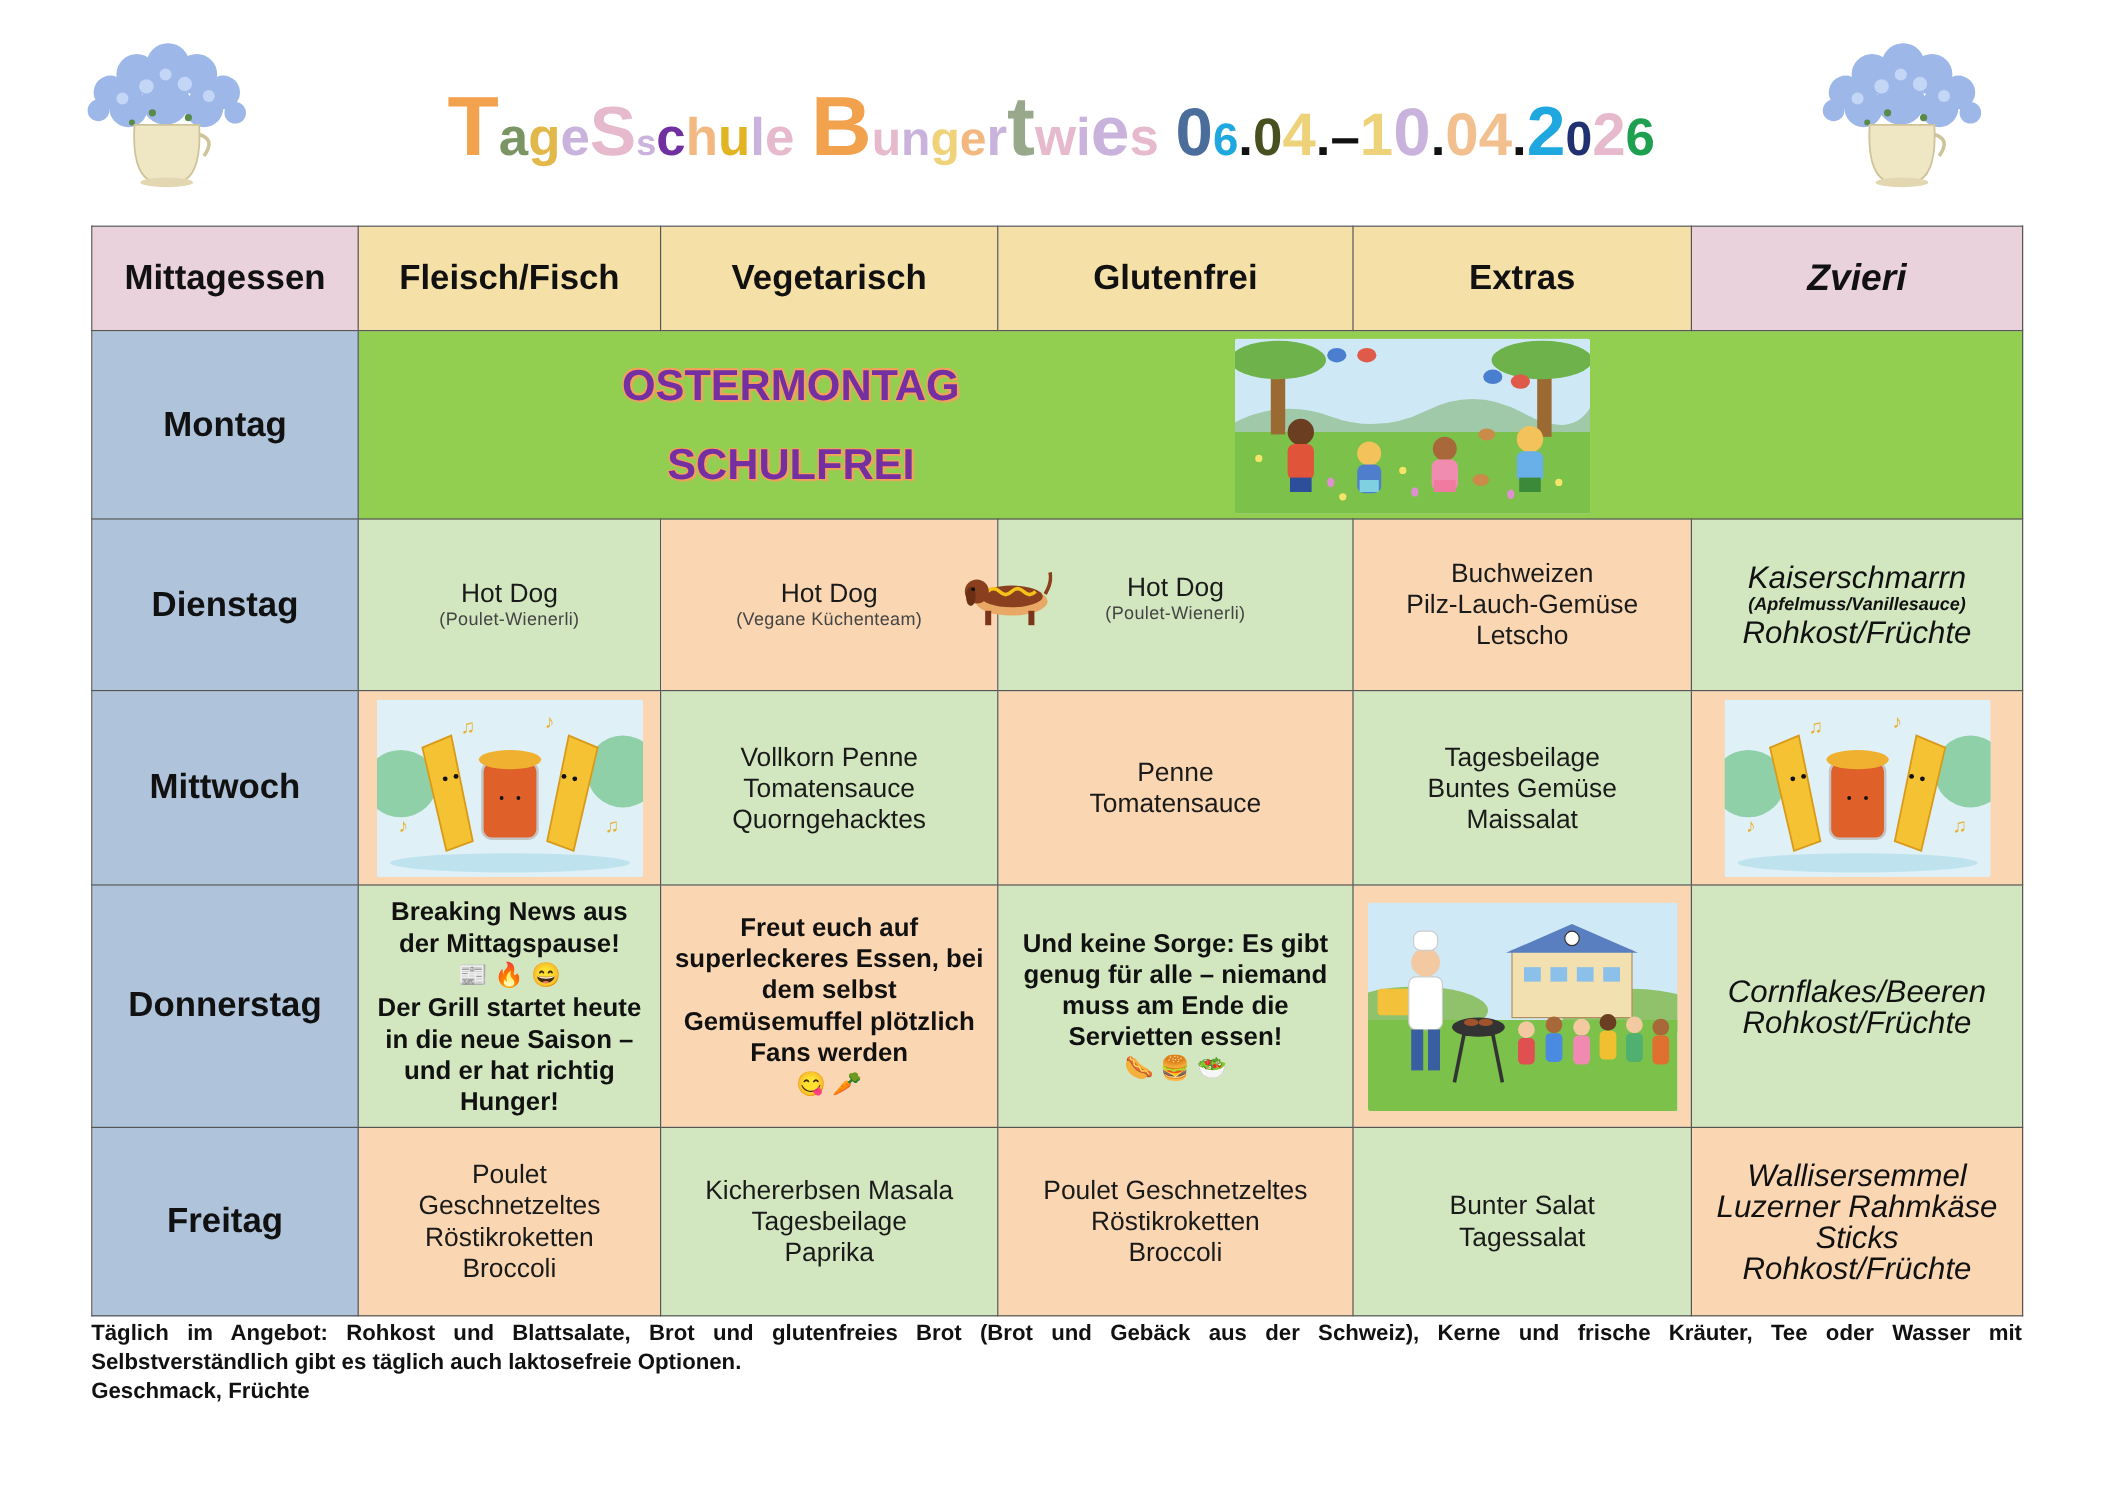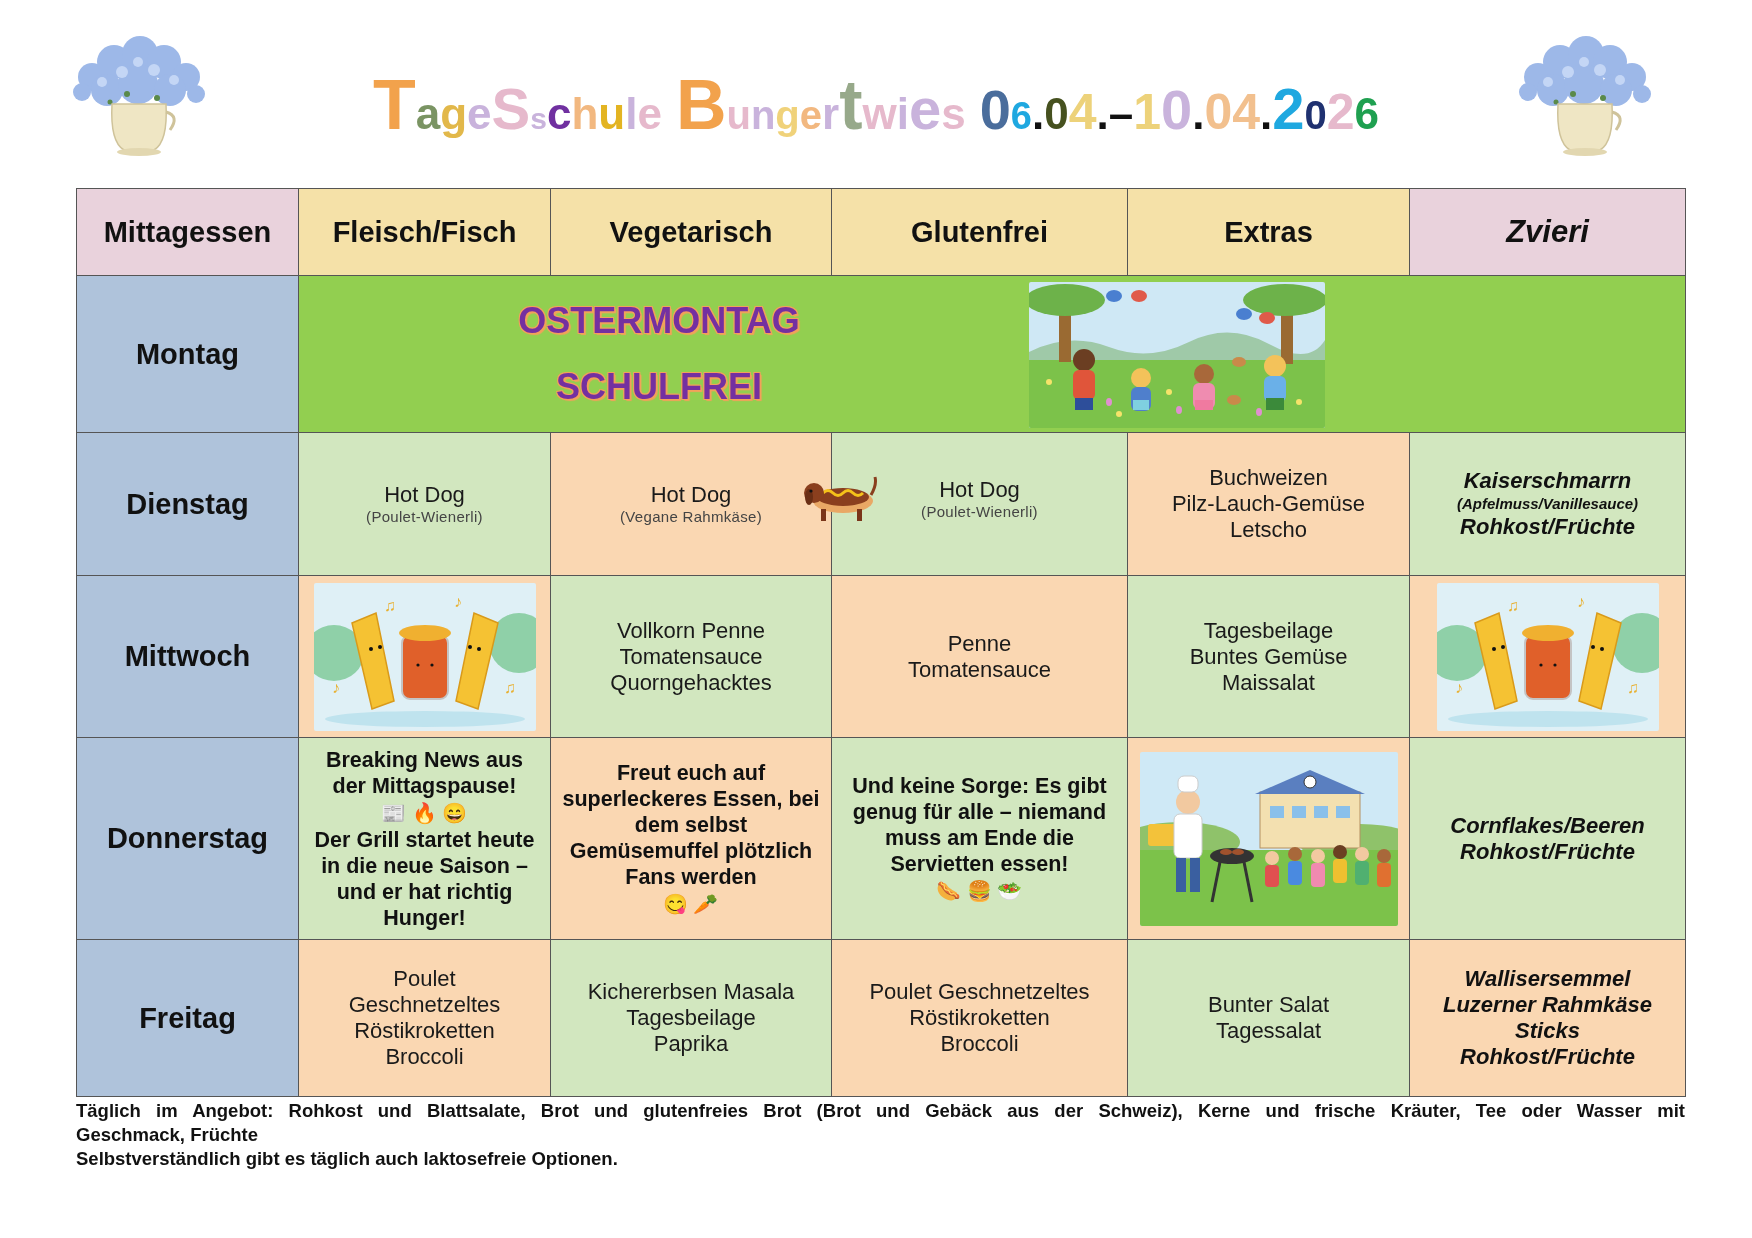--- a/index.html
+++ b/index.html
@@ -15,21 +15,21 @@
   .c-pink{background:#e9d2dc;}
   .c-yellow{background:#f5e1a8;}
   .c-blue{background:#afc3db;}
   .c-green{background:#d2e7bf;}
   .c-peach{background:#fad7b2;}
   .c-lime{background:#92cf50;}
   .day{font-weight:bold;font-size:29px;}
   .cell{font-size:22px;line-height:26px;color:#1a1a1a;}
   .sub{font-size:15px;color:#444;line-height:18px;letter-spacing:.3px;}
   .italic{font-style:italic;}
-  .zv{font-weight:bold;font-style:italic;font-size:22px;line-height:26px;}
+  .zv{font-weight:normal;font-style:italic;font-size:26px;line-height:26px;}
   .zv-sub{font-weight:bold;font-style:italic;font-size:15px;line-height:20px;}
   .news{font-weight:bold;font-size:21.5px;line-height:26px;}
   .emoji{font-size:20px;line-height:28px;}
   .holiday{position:relative;height:100%;}
   .holiday-text{position:absolute;left:130px;top:12px;width:460px;text-align:center;font-weight:bold;font-size:36px;line-height:66px;color:#7430a0;text-shadow:1px 1px 0 #f3a15a,-1px -1px 0 #f3a15a,1px -1px 0 #f3a15a,-1px 1px 0 #f3a15a,2px 2px 1px #f3a15a;}
   .scene{position:absolute;left:730px;top:6px;width:296px;height:146px;border-radius:2px;overflow:hidden;}
   .img-box{margin:0 auto;border-radius:2px;overflow:hidden;}
   .footer{position:absolute;left:76px;top:1099px;width:1609px;font-weight:bold;font-size:18.5px;line-height:24px;color:#111;}
   .footer .justify{text-align:justify;text-align-last:justify;}
 </style>
@@ -181,21 +181,21 @@
   </tr>
 
   <tr style="height:143px">
     <td class="day c-blue">Dienstag</td>
     <td class="cell c-green">
       <div>Hot Dog</div>
       <div class="sub">(Poulet-Wienerli)</div>
     </td>
     <td class="cell c-peach" style="position:relative">
       <div>Hot Dog</div>
-      <div class="sub">(Vegane Rahmkäse)</div>
+      <div class="sub">(Vegane Küchenteam)</div>
       <div style="position:absolute;right:-46px;top:38px;width:78px;height:56px;z-index:2;">
         <svg width="78" height="56" viewBox="0 0 78 56">
           <ellipse cx="44" cy="30" rx="30" ry="12" fill="#e9a865"></ellipse>
           <ellipse cx="44" cy="26" rx="26" ry="9" fill="#8a3f1e"></ellipse>
           <path d="M24 22 q5 -5 10 0 q5 5 10 0 q5 -5 10 0 q5 5 10 0" stroke="#f4c21a" stroke-width="3" fill="none"></path>
           <circle cx="15" cy="22" r="10" fill="#8a3f1e"></circle>
           <ellipse cx="10" cy="26" rx="4" ry="8" fill="#6a2f15"></ellipse>
           <circle cx="12" cy="20" r="1.6" fill="#111"></circle>
           <rect x="22" y="38" width="5" height="12" fill="#7a3519"></rect>
               <rect x="58" y="38" width="5" height="12" fill="#7a3519"></rect>
@@ -399,15 +399,15 @@
       <div class="zv">Luzerner Rahmkäse</div>
       <div class="zv">Sticks</div>
       <div class="zv">Rohkost/Früchte</div>
     </td>
   </tr>
 </tbody>
   </table>
 
 <div class="footer">
   <div class="justify">Täglich im Angebot: Rohkost und Blattsalate, Brot und glutenfreies Brot (Brot und Gebäck aus der Schweiz), Kerne und frische Kräuter, Tee oder Wasser mit</div>
+  <div>Selbstverständlich gibt es täglich auch laktosefreie Optionen.</div>
   <div>Geschmack, Früchte</div>
-  <div>Selbstverständlich gibt es täglich auch laktosefreie Optionen.</div>
 </div>
 
 </body></html>

